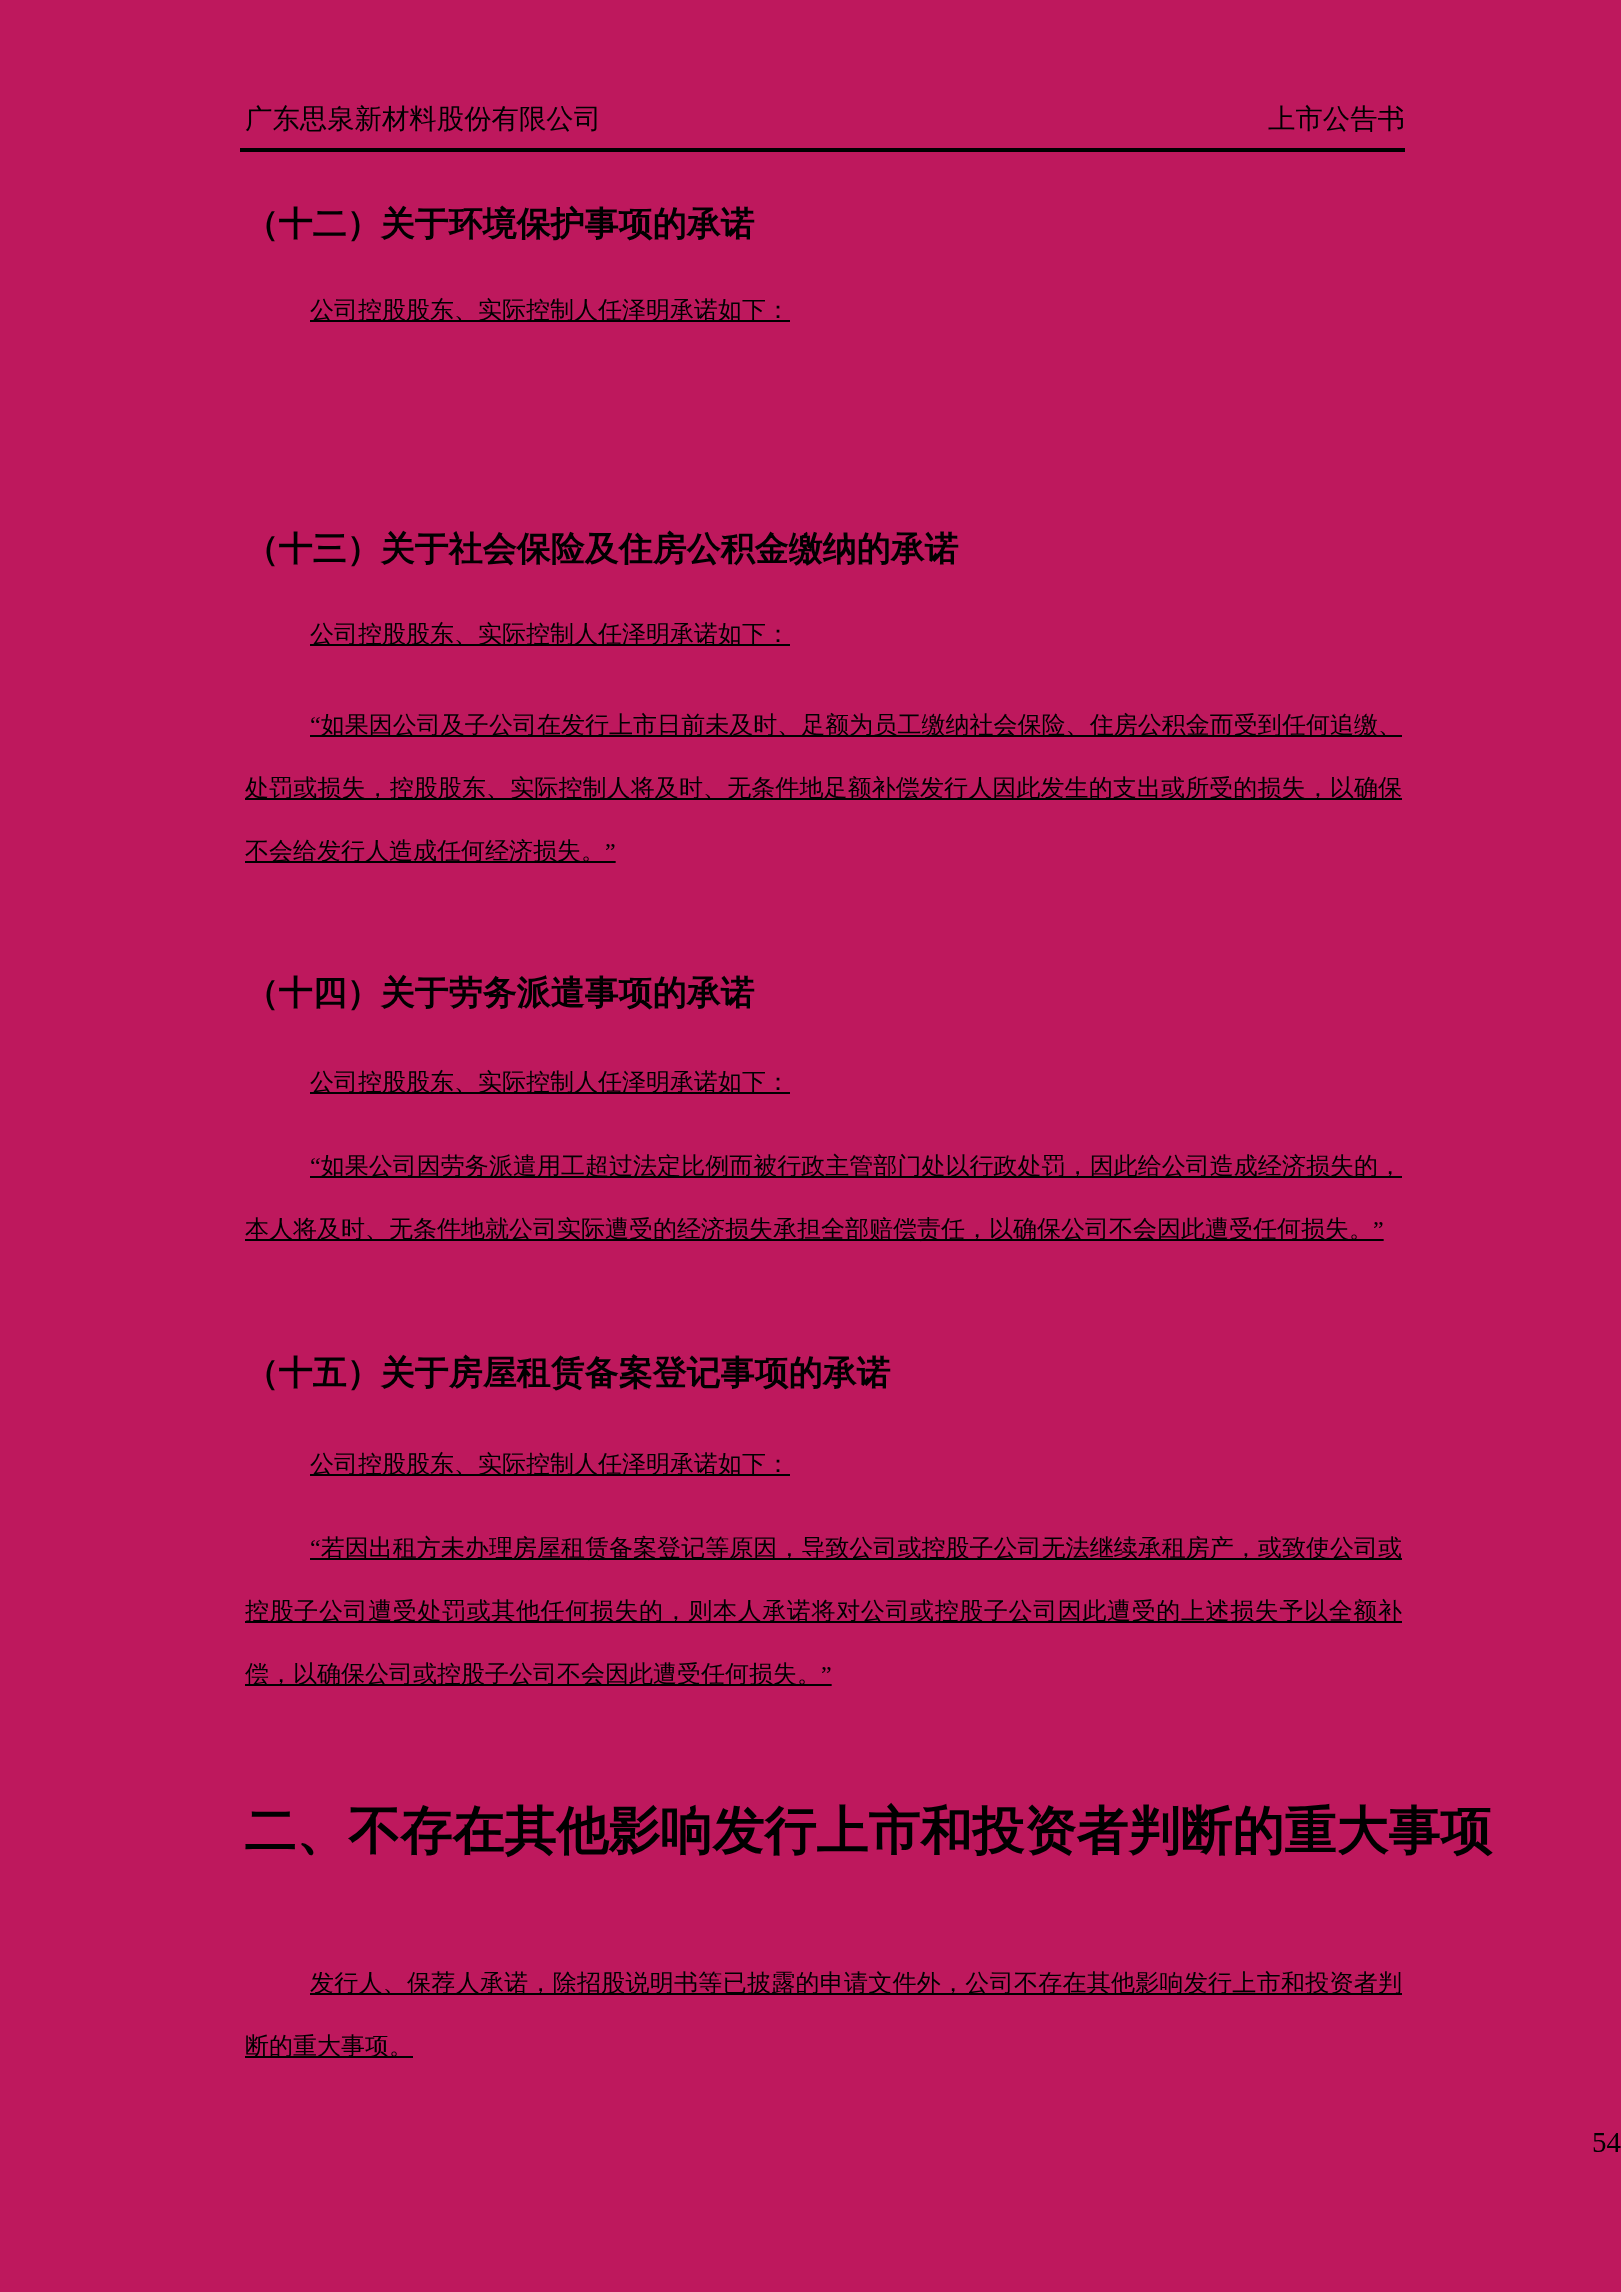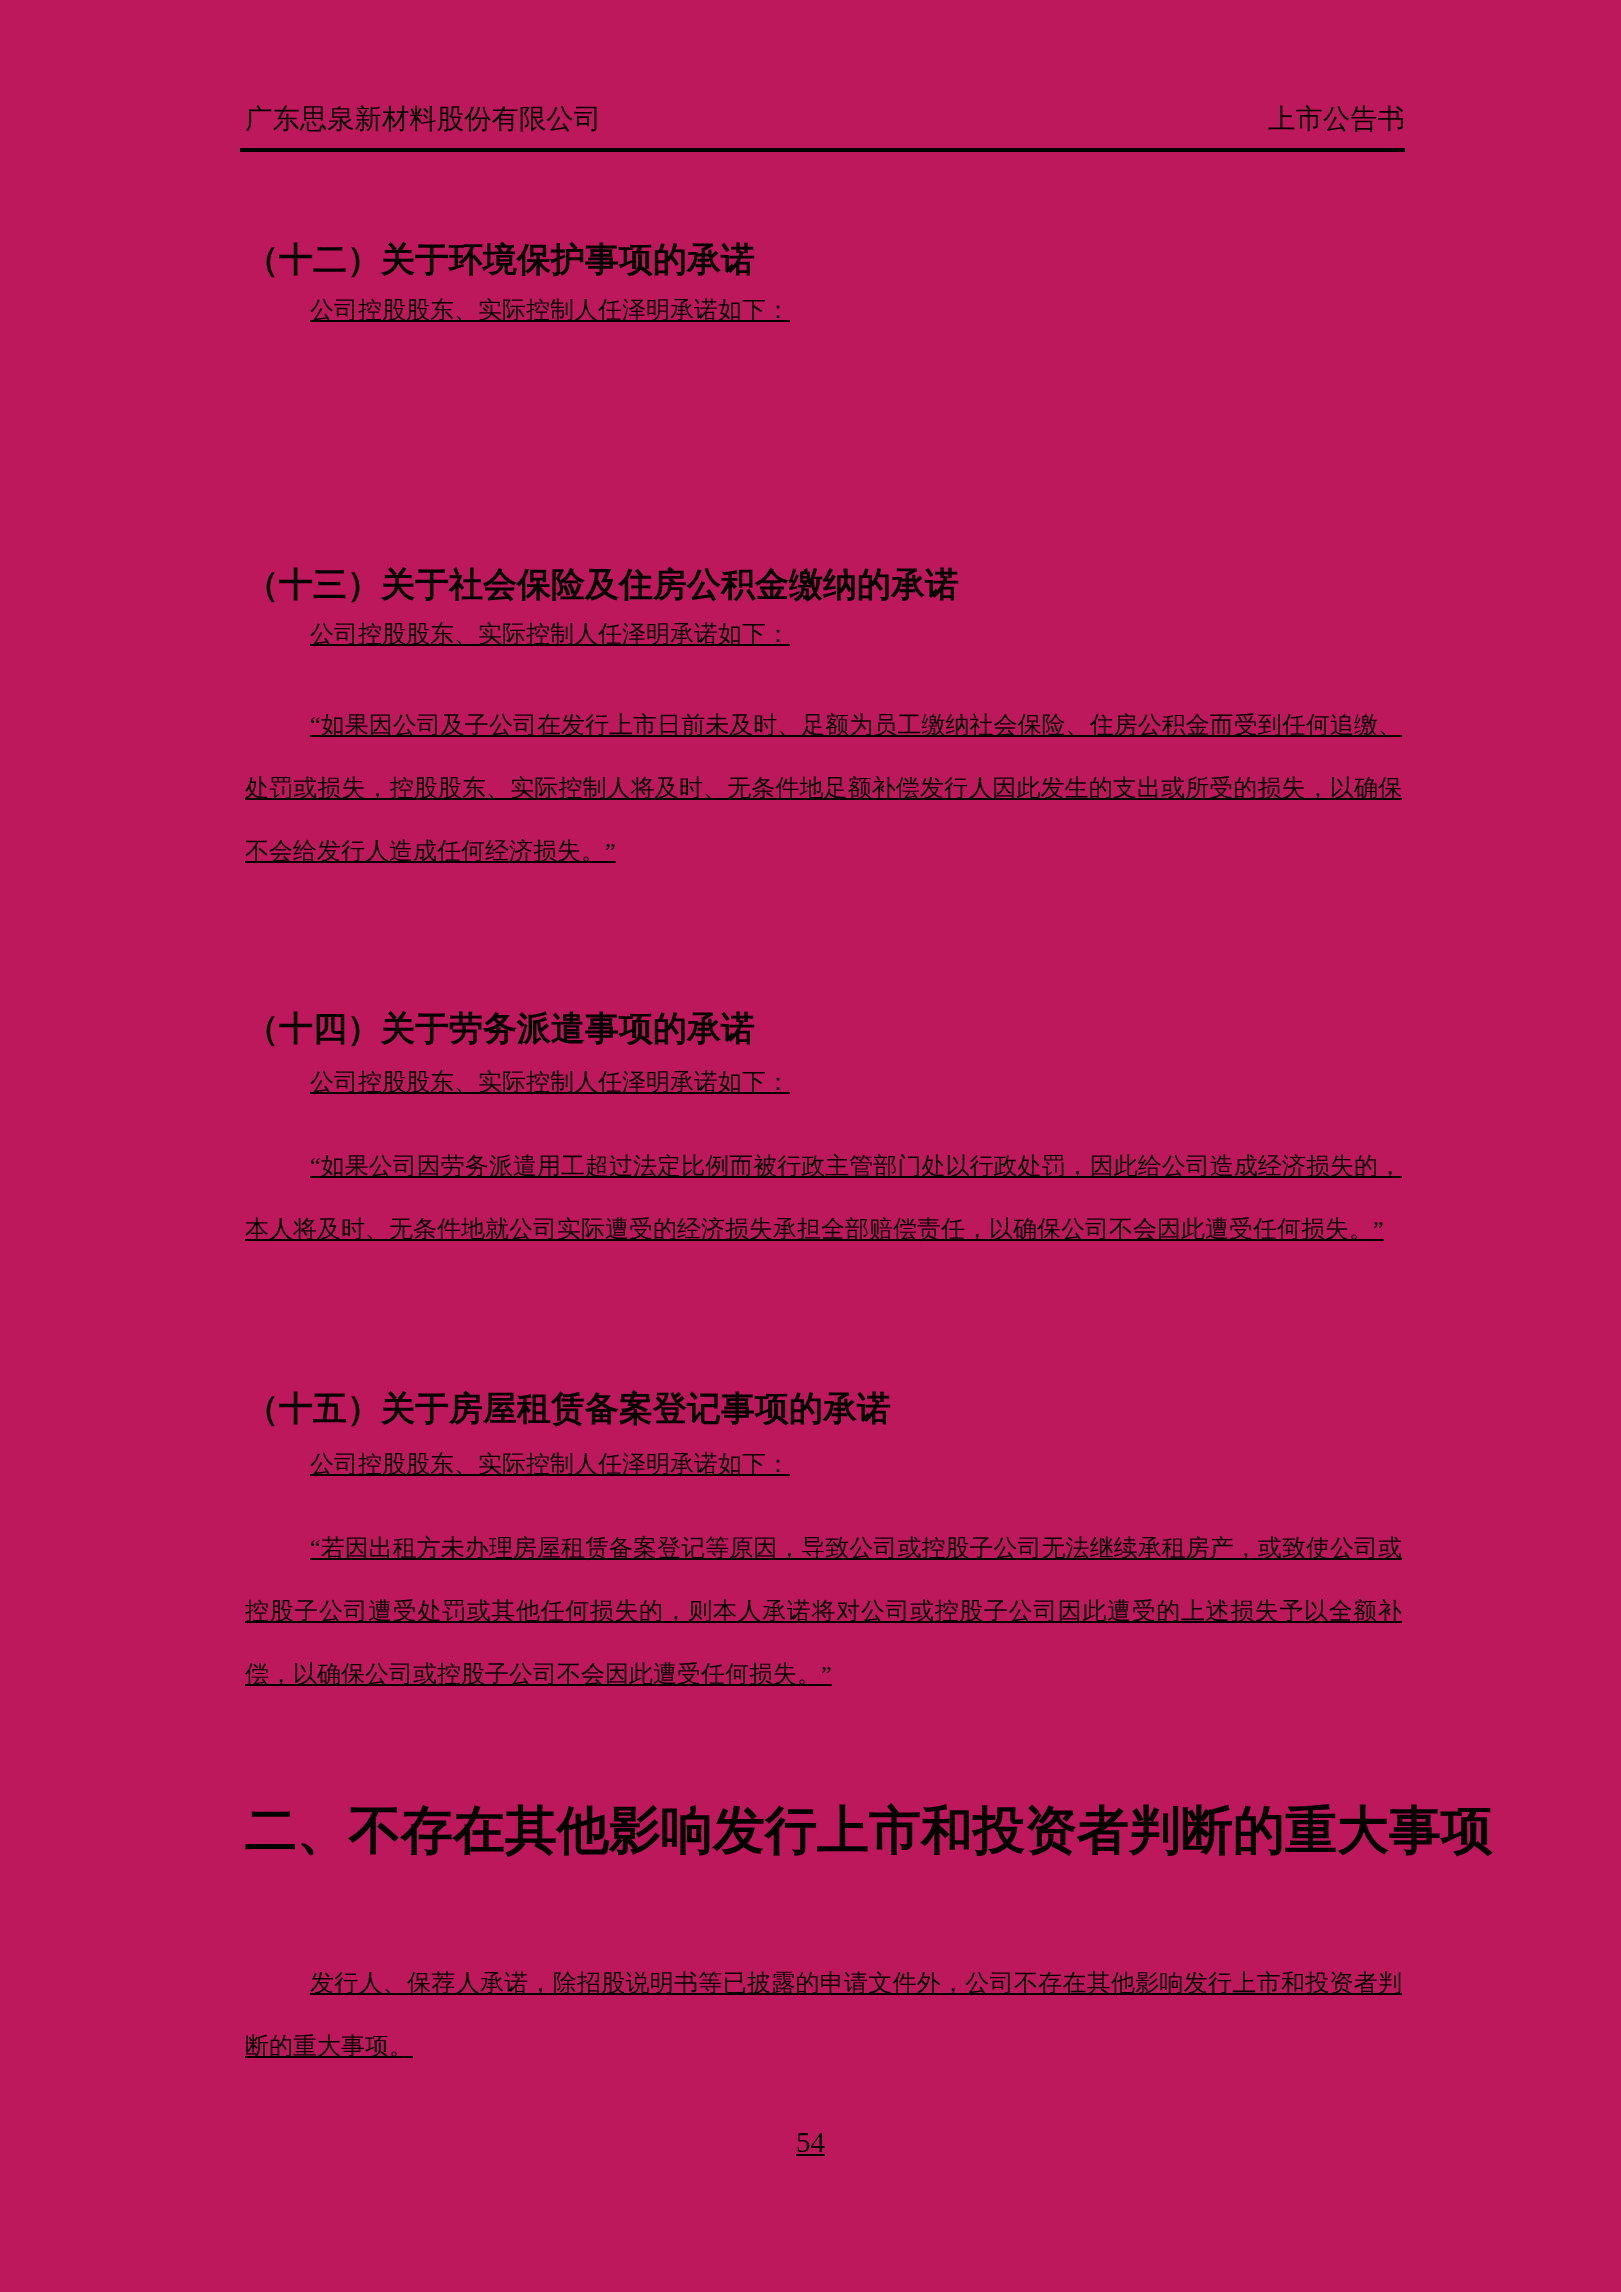--- a/index.html
+++ b/index.html
@@ -44,21 +44,20 @@
   
   .sec-h {
     position: absolute;
     left: 245px;
     width: 1157px;
     font-family: "Liberation Sans", "DejaVu Sans", sans-serif;
     font-weight: bold;
     font-size: 34px;
     line-height: 43px;
     white-space: nowrap;
-    margin-top: 36px;
   }
   .para {
     position: absolute;
     left: 245px;
     width: 1157px;
     font-size: 24px;
     line-height: 63px;
     text-align: justify;
     text-indent: 65px;
     text-decoration: underline;
@@ -71,24 +70,23 @@
     font-weight: bold;
     font-size: 52px;
     line-height: 51px;
     white-space: nowrap;
   }
   .page-num {
     position: absolute;
     left: 0;
     top: 2125px;
     width: 100%;
-    text-align: center;
+    text-align: right;
     font-size: 29px;
     line-height: 35px;
-    text-decoration: underline;
   }
   
   .h12  { top: 202px; }
   .p12a { top: 279px; }
   .p12b { top: 368px; }
   .h13  { top: 527px; }
   .p13a { top: 603px; }
   .p13b { top: 694px; }
   .h14  { top: 971px; }
   .p14a { top: 1051px; }

